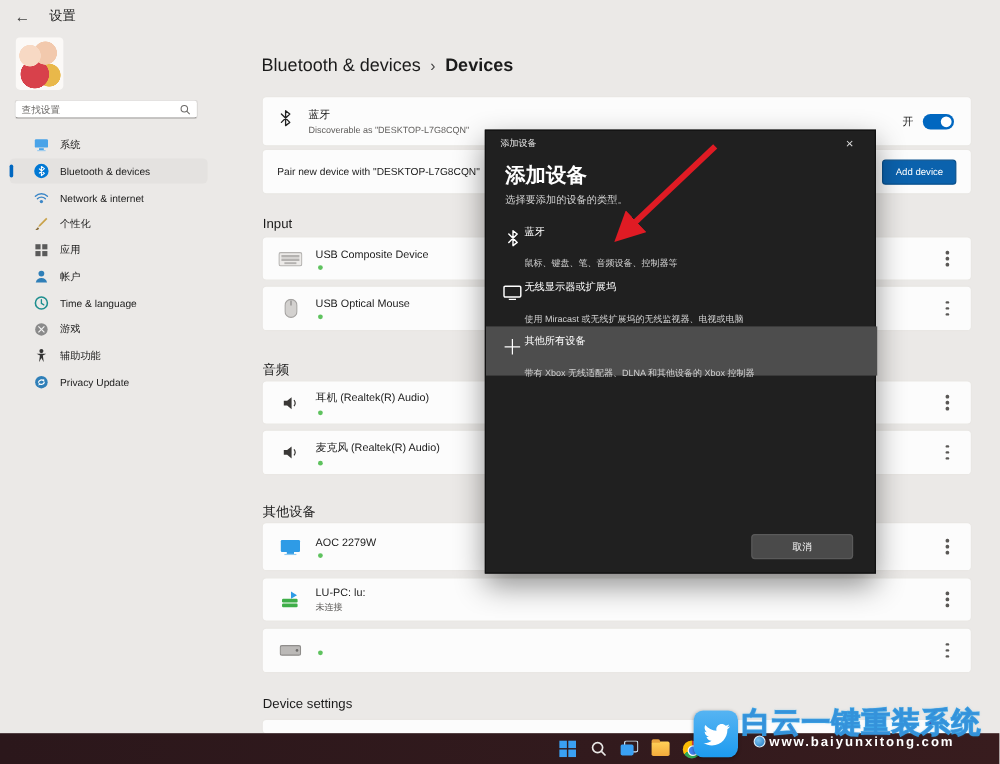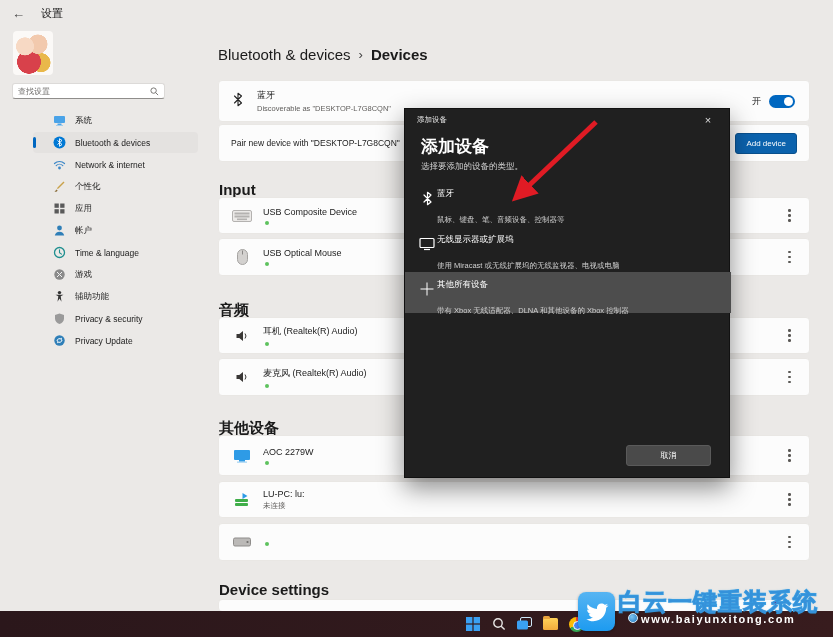--- a/index.html
+++ b/index.html
@@ -16,35 +16,35 @@
                        radial-gradient(circle at 62% 30%, #f2c9ad 0 24%, transparent 25%),
                        radial-gradient(circle at 40% 70%, #d8414b 0 30%, transparent 31%),
                        radial-gradient(circle at 70% 72%, #e9b84a 0 22%, transparent 23%),
                        #fbf9f7; }
   .searchbox { position:absolute; left:12px; top:83px; width:153px; height:16px; background:#fff;
                border:1px solid #dcdad8; border-bottom:1px solid #8f8d8b; border-radius:3px;
                display:flex; align-items:center; padding:0 5px; }
   .searchbox input { border:none; outline:none; flex:1; font-size:8px; color:#333; background:transparent;
                      font-family:"Liberation Sans","DejaVu Sans",sans-serif; }
   .searchbox input::placeholder { color:#6d6b69; }
-  .nav { position:absolute; left:0; top:109px; width:218px;margin-left:25px; }
+  .nav { position:absolute; left:0; top:109px; width:218px; }
   .nav-item { position:relative; height:21px; margin:1px 0; display:flex; align-items:center; gap:9px;
               padding-left:28px; font-size:8.5px; color:#1b1b1b; cursor:pointer; width:173px; margin-left:0; }
   .nav-item.sel { background:#e4e2e0; border-radius:4px; margin-left:8px; padding-left:20px; width:165px; }
   .nav-item.sel .accent { position:absolute; left:0; top:5px; width:3px; height:11px; border-radius:2px; background:#0067c0; }
   .nico { width:13px; height:13px; display:inline-flex; align-items:center; justify-content:center; flex:none; }
 
   
   .main { position:absolute; left:218px; top:0; width:592px; height:611px; }
   .breadcrumb { position:absolute; left:0; top:46px; font-size:15px; color:#1b1b1b; display:flex; gap:8px; align-items:center; }
   .breadcrumb .parent { font-weight:400; }
   .breadcrumb .sep { color:#444; font-size:13px; }
   .breadcrumb .current { font-weight:700; }
   .card { position:absolute; left:0; width:592px; background:#fcfcfc; border:1px solid #e9e7e4; border-radius:4px; }
-  .sect-h { position:absolute; left:1px; font-size:15px; font-weight:700; color:#1b1b1b; }
+  .sect-h { position:absolute; left:1px; font-size:11px; font-weight:400; color:#1b1b1b; }
   .drow { display:flex; align-items:center; padding:0 10px; cursor:pointer; }
   .dico { width:26px; display:flex; justify-content:center; flex:none; margin-right:8px; }
   .dtxt { flex:1; }
   .dtitle { font-size:9px; color:#1b1b1b; }
   .dsub { font-size:7.5px; color:#5f5d5b; margin-top:2px; }
   .gdot { display:block; width:4px; height:4px; border-radius:50%; background:#5ec25e; margin-top:4px; margin-left:2px; }
   .vdots { width:3px; height:13px; position:relative; margin-right:8px; cursor:pointer; }
   .vdots i { position:absolute; left:0; width:2.5px; height:2.5px; border-radius:50%; background:#5a5855; }
   .vdots i:nth-child(1){top:0} .vdots i:nth-child(2){top:5px} .vdots i:nth-child(3){top:10px}
   .bt-card { display:flex; align-items:center; padding:0 14px; }
@@ -202,28 +202,20 @@
             <svg width="13" height="13">
               <circle cx="6.5" cy="2.6" r="1.7" fill="#333"></circle>
               <path d="M2.5 4.8h8l-2.8 1.4.8 5.6-2-3.4-2 3.4.8-5.6z" fill="#333"></path>
             </svg>
           </span>
         <span>辅助功能</span>
       </div>
       <div class="nav-item">
         <span class="nico">
             <svg width="13" height="13">
-              <path d="M6.5 1.5l4.5 1.6v3.4c0 2.8-2 4.8-4.5 5.5C4 11.3 2 9.3 2 6.5V3.1z" fill="#9a9a9a"></path>
-            </svg>
-          </span>
-        <span>Privacy &amp; security</span>
-      </div>
-      <div class="nav-item">
-        <span class="nico">
-            <svg width="13" height="13">
               <circle cx="6.5" cy="6.5" r="5.2" fill="#2f7fb8"></circle>
               <path d="M4 7a2.6 2.6 0 0 1 4.6-1.4M9 6a2.6 2.6 0 0 1-4.6 1.4" fill="none" stroke="#fff" stroke-width="1"></path>
               <path d="M8.8 3.6v1.6H7.2zM4.2 9.4V7.8h1.6z" fill="#fff"></path>
             </svg>
           </span>
         <span>Privacy Update</span>
       </div>
     </nav>
   </aside>
 

